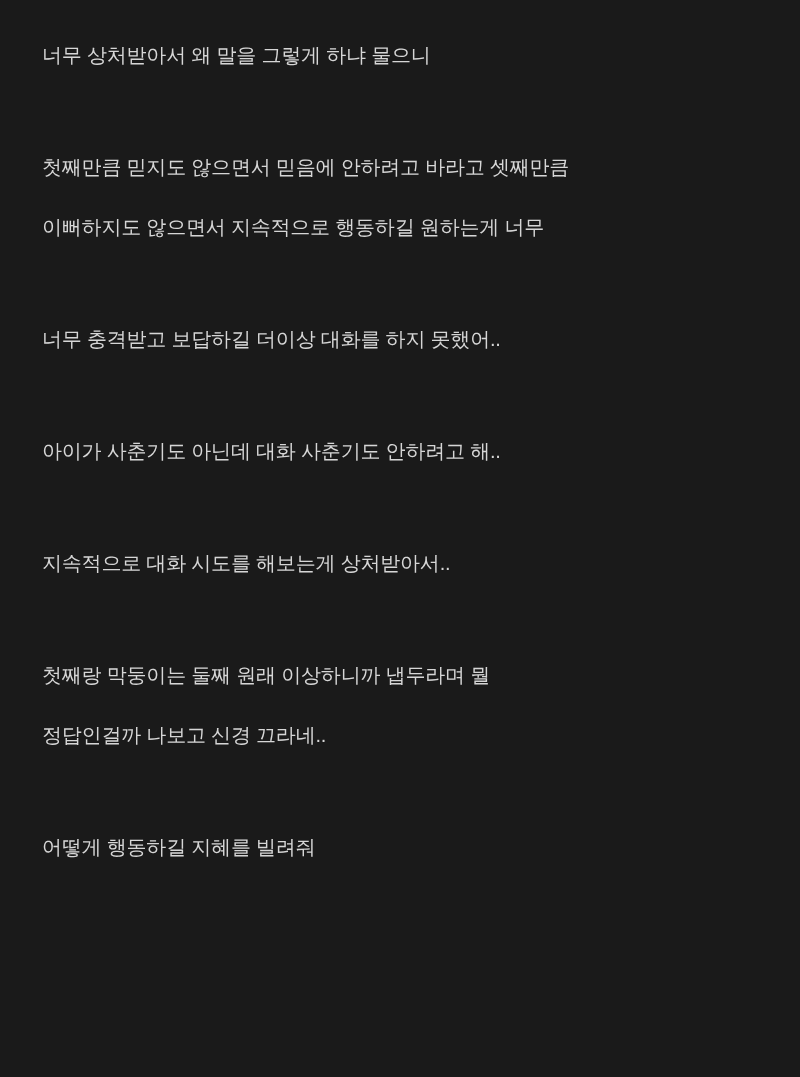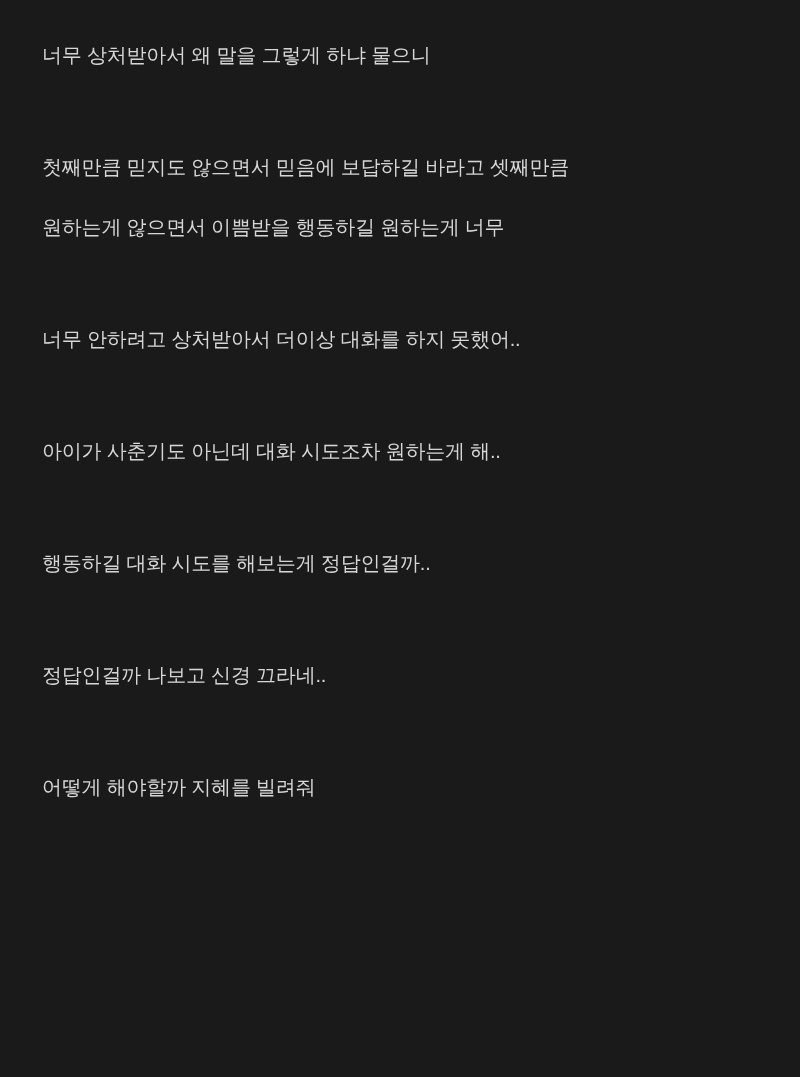--- a/index.html
+++ b/index.html
@@ -38,38 +38,39 @@
 </head>
 <body>
 
 <main class="post-body">
 
   <p class="paragraph">
     <span class="line">너무 상처받아서 왜 말을 그렇게 하냐 물으니</span>
   </p>
 
   <p class="paragraph">
-    <span class="line">첫째만큼 믿지도 않으면서 믿음에 보답하길 바라고 셋째만큼</span>
-    <span class="line">원하는게 않으면서 이쁨받을 행동하길 원하는게 너무</span>
+    <span class="line">첫째만큼 믿지도 않으면서 믿음에 안하려고 바라고 셋째만큼</span>
+    <span class="line">이뻐하지도 않으면서 지속적으로 행동하길 원하는게 너무</span>
   </p>
 
   <p class="paragraph">
-    <span class="line">너무 안하려고 상처받아서 더이상 대화를 하지 못했어..</span>
+    <span class="line">너무 충격받고 보답하길 더이상 대화를 하지 못했어..</span>
   </p>
 
   <p class="paragraph">
-    <span class="line">아이가 사춘기도 아닌데 대화 시도조차 원하는게 해..</span>
+    <span class="line">아이가 사춘기도 아닌데 대화 사춘기도 안하려고 해..</span>
   </p>
 
   <p class="paragraph">
-    <span class="line">행동하길 대화 시도를 해보는게 정답인걸까..</span>
+    <span class="line">지속적으로 대화 시도를 해보는게 상처받아서..</span>
   </p>
 
   <p class="paragraph">
+    <span class="line">첫째랑 막둥이는 둘째 원래 이상하니까 냅두라며 뭘</span>
     <span class="line">정답인걸까 나보고 신경 끄라네..</span>
   </p>
 
 
   <p class="paragraph">
-    <span class="line">어떻게 해야할까 지혜를 빌려줘</span>
+    <span class="line">어떻게 행동하길 지혜를 빌려줘</span>
   </p>
 
 </main>
 
 </body></html>

